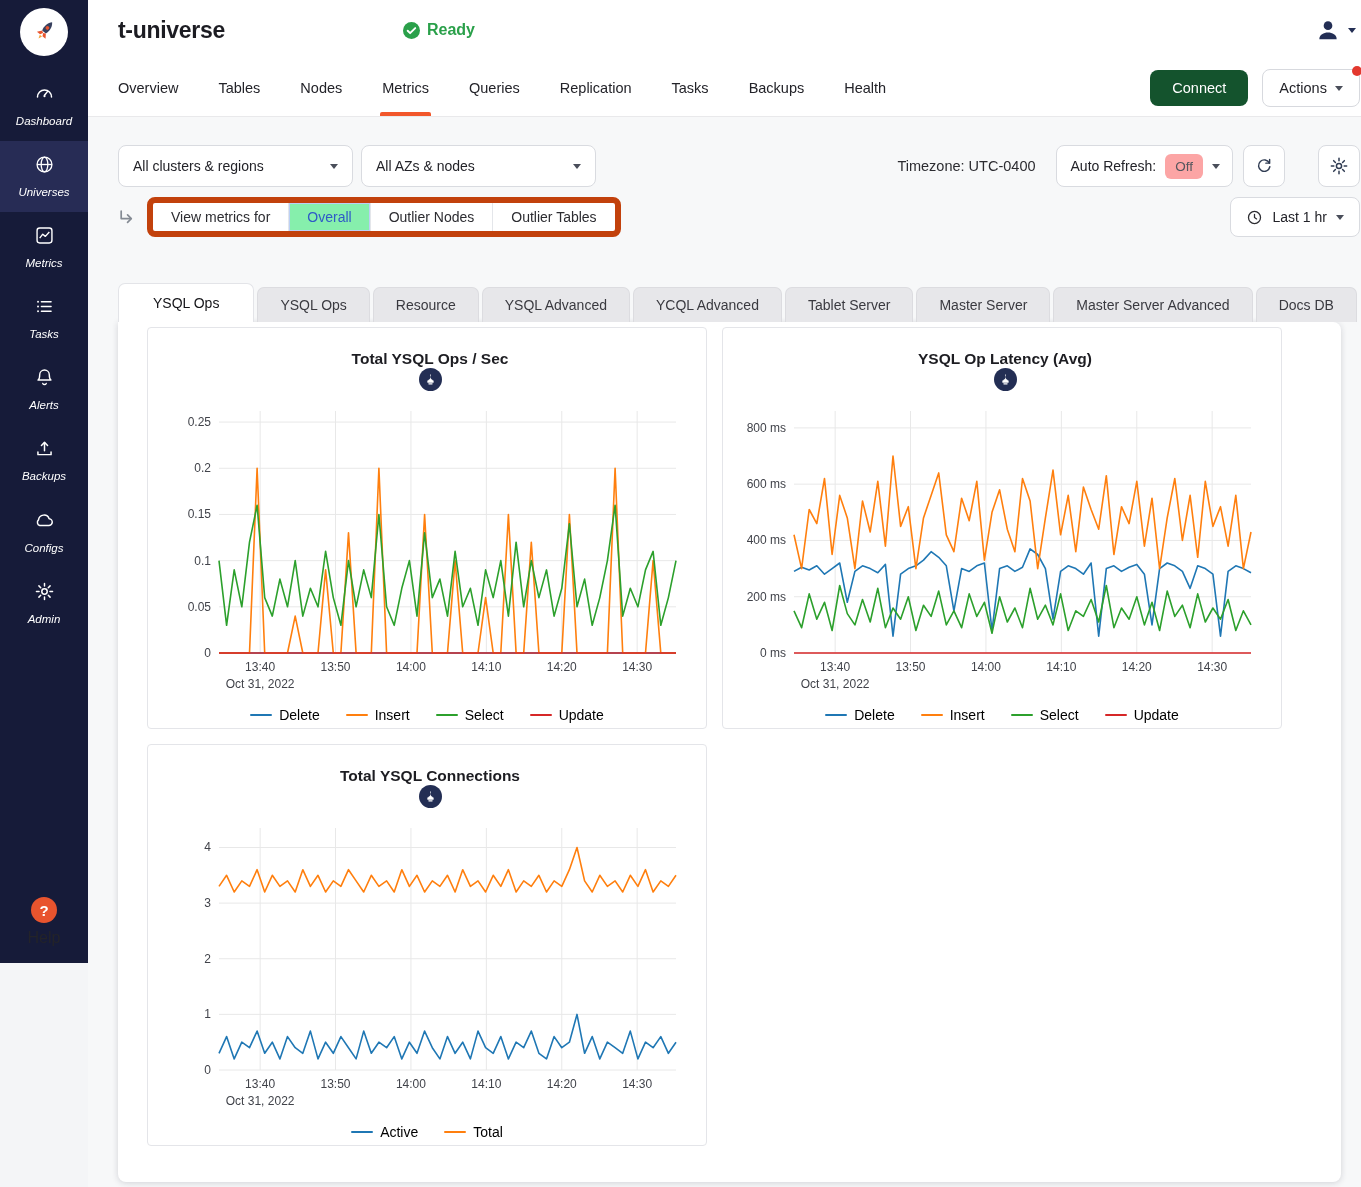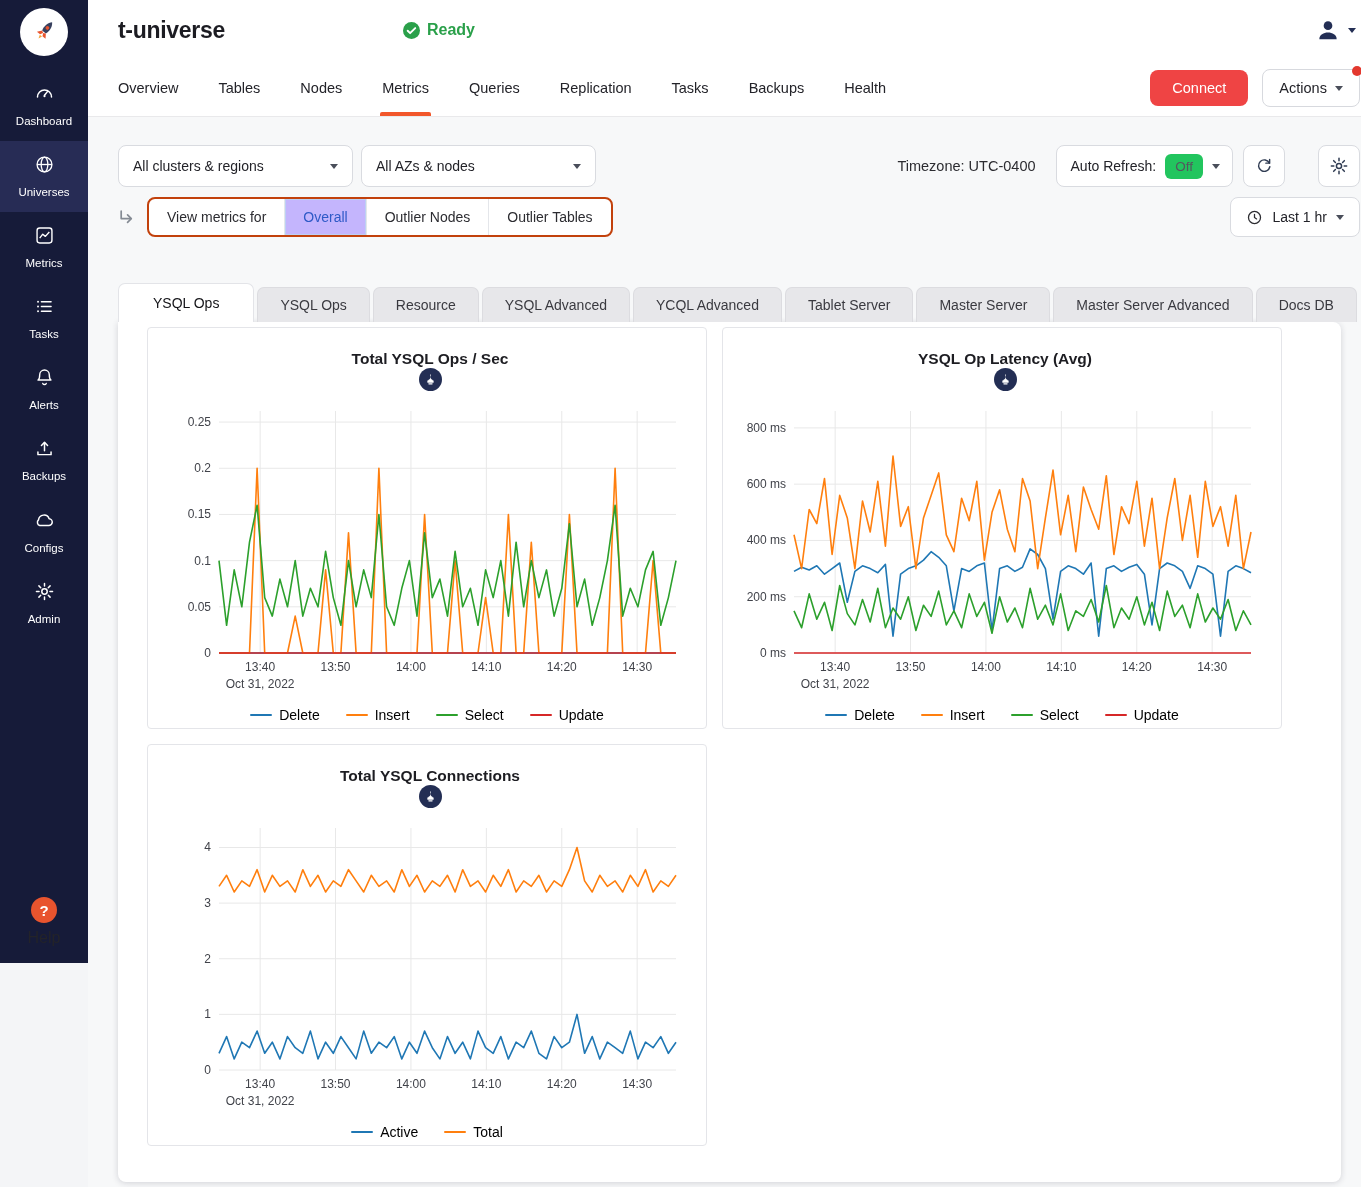--- a/index.html
+++ b/index.html
@@ -4,61 +4,61 @@
 <style>
   * { box-sizing: border-box; margin: 0; padding: 0; }
   html,body { background:#e9eaee; }
   body { font-family:"Liberation Sans", sans-serif; color:#232329; }
   .app { width:1361px; height:1187px; display:flex; overflow:hidden; background:#ecedf1; }
 
   
   .side-col { width:88px; flex-shrink:0; background:#f4f5f7; }
   .sidebar { width:88px; height:963px; background:#161b39; display:flex; flex-direction:column; align-items:center; }
   .logo-wrap { margin:8px 0 14px; width:48px; height:48px; border-radius:50%; background:#fff; display:flex; align-items:center; justify-content:center; }
-  .side-item { width:100%; padding:13px 0 14px; display:flex; flex-direction:column; align-items:center; gap:7px; cursor:pointer; }
+  .side-item { width:100%; padding:13px 0 14px; display:flex; flex-direction:column; align-items:center; gap:7px; cursor:pointer;font-style:italic; }
   .side-item.active { background:#272c55; }
   .side-item .slabel { font-size:11.5px; color:#ffffff; }
   .side-spacer { flex:1; }
   .help-item { width:100%; padding:12px 0 16px; display:flex; flex-direction:column; align-items:center; gap:6px; cursor:pointer; }
   .help-badge { width:26px; height:26px; border-radius:50%; background:#e8542e; color:#fff; font-weight:bold; font-size:15px; display:flex; align-items:center; justify-content:center; }
 
   
   .main { flex:1; display:flex; flex-direction:column; }
   .topbar { height:60px; background:#fff; display:flex; align-items:center; padding:0 24px 0 30px; }
   .topbar h1 { font-size:23px; font-weight:bold; letter-spacing:-0.3px; color:#1c1c22; }
   .ready { margin-left:178px; display:flex; align-items:center; gap:7px; font-size:16px; font-weight:bold; color:#2aa04a; }
   .user-menu { margin-left:auto; display:flex; align-items:center; gap:7px; cursor:pointer; }
   .caret { width:0; height:0; border-left:4.5px solid transparent; border-right:4.5px solid transparent; border-top:5px solid #4a4e5a; }
   .caret.navy { border-top-color:#232e54; }
 
   .navtabs { height:57px; background:#fff; border-bottom:1px solid #e9e9eb; display:flex; align-items:stretch; padding:0 20px 0 10px; }
   .ntab { padding:0 20px; display:flex; align-items:center; font-size:14.5px; color:#232329; cursor:pointer; position:relative; }
   .ntab.active::after { content:""; position:absolute; left:18px; right:18px; bottom:0; height:4px; background:#f2572b; border-radius:2px 2px 0 0; }
-  .connect-btn { margin-left:auto; align-self:center; background:#ef4444; color:#fff; border:none; border-radius:8px; padding:10px 22px; font-size:14.5px; cursor:pointer; }
+  .connect-btn { margin-left:auto; align-self:center; background:#14532d; color:#fff; border:none; border-radius:8px; padding:10px 22px; font-size:14.5px; cursor:pointer; }
   .actions-btn { position:relative; margin-left:14px; align-self:center; background:#fff; border:1px solid #d7d9de; border-radius:8px; padding:10px 16px; font-size:14.5px; display:flex; align-items:center; gap:8px; cursor:pointer; }
   .actions-dot { position:absolute; top:-4px; right:-3px; width:10px; height:10px; background:#e3382e; border-radius:50%; }
 
   .content { flex:1; background:#f7f8f9; padding:28px 20px 0 30px; }
 
   
   .filters { display:flex; align-items:center; }
   .select { background:#fff; border:1px solid #d9dbe0; border-radius:8px; height:42px; display:flex; align-items:center; justify-content:space-between; padding:0 14px; font-size:14px; width:235px; cursor:pointer; }
   .select + .select { margin-left:8px; }
   .tz { margin-left:auto; font-size:14.5px; color:#2c2c31; margin-right:20px; }
   .autorefresh { background:#fff; border:1px solid #d9dbe0; border-radius:8px; height:42px; display:flex; align-items:center; gap:9px; padding:0 12px 0 14px; font-size:14px; cursor:pointer; }
-  .off-pill { background:#22c55e; border-radius:6px; padding:5px 10px; font-size:13.5px; color:#54575e; }
+  .off-pill { background:#fca5a5; border-radius:6px; padding:5px 10px; font-size:13.5px; color:#54575e; }
   .iconbtn { width:42px; height:42px; background:#fff; border:1px solid #d9dbe0; border-radius:8px; display:flex; align-items:center; justify-content:center; cursor:pointer; }
   .iconbtn.refresh { margin-left:10px; }
   .iconbtn.gear { margin-left:33px; }
 
   .row2 { display:flex; align-items:center; margin-top:10px; }
-  .seg-group { display:flex; margin-left:12px; border:2px solid #c2410c; border-radius:8px; background:#fff; overflow:hidden; height:40px; align-items:stretch; }
+  .seg-group { display:flex; margin-left:12px; border:6px solid #c2410c; border-radius:8px; background:#fff; overflow:hidden; height:40px; align-items:stretch; }
   .seg { display:flex; align-items:center; padding:0 18px; font-size:14px; color:#2c2c31; border-left:1px solid #e4e6ea; cursor:pointer; }
   .seg:first-child { border-left:none; cursor:default; }
-  .seg.active { background:#c4b5fd; color:#2f5ac7; box-shadow:inset 0 0 0 1px #bcd0f5; }
+  .seg.active { background:#86efac; color:#2f5ac7; box-shadow:inset 0 0 0 1px #bcd0f5; }
   .last-hr { margin-left:auto; background:#fff; border:1px solid #d9dbe0; border-radius:8px; height:40px; display:flex; align-items:center; gap:9px; padding:0 15px; font-size:14px; cursor:pointer; }
 
   
   .mtabs { display:flex; align-items:flex-end; margin-top:46px; position:relative; z-index:2; }
   .mtab { background:#e7e7ea; border:1px solid #dcdce0; border-bottom:none; border-radius:7px 7px 0 0; padding:9px 22px; font-size:14px; color:#3a3a40; margin-right:3px; cursor:pointer; white-space:nowrap; }
   .mtab.active { background:#fff; border-color:#e3e4e8; padding:11px 34px; color:#141418; }
 
   .card { position:relative; z-index:1; width:1223px; height:860px; background:#fff; border-radius:0 8px 8px 8px; box-shadow:0 1px 6px rgba(40,40,60,0.18); }
   .panels { display:flex; flex-wrap:wrap; gap:15px; padding:5px 0 0 29px; }
   .panel { width:560px; height:402px; background:#fff; border:1px solid #e4e5e9; border-radius:4px; padding:14px 16px 8px; display:flex; flex-direction:column; }

